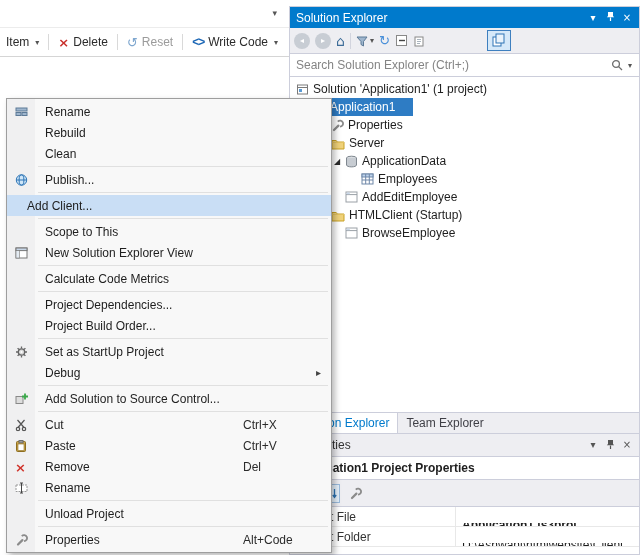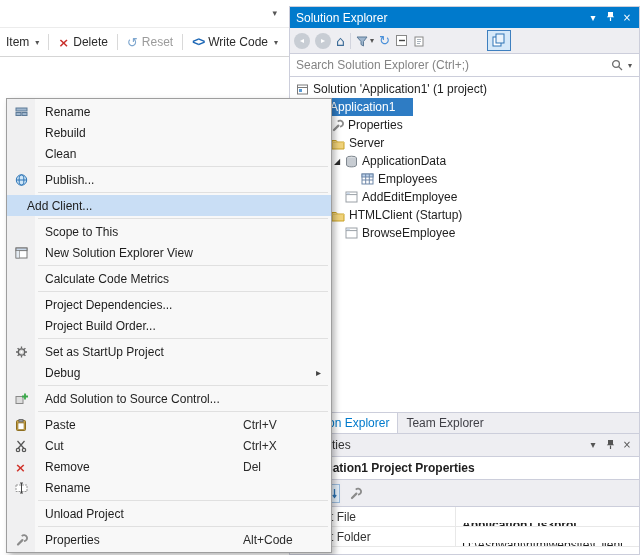--- a/index.html
+++ b/index.html
@@ -391,40 +391,40 @@
             <rect x="1" y="4" width="7" height="7" fill="#DDD" stroke="#888"></rect>
             <path d="M10 1v6M7 4h6" stroke="#3BA84A" stroke-width="1.8"></path>
           </svg>
       </span>
       <span>Add Solution to Source Control...</span>
     </div>
     <div class="msep"></div>
     <div class="mi">
       <span class="micon">
         <svg width="12" height="13">
+            <path d="M2.5 1.5L9 9M9.5 1.5L3 9" stroke="#555" stroke-width="1.2"></path>
+            <circle cx="3" cy="10.5" r="1.7" fill="none" stroke="#555" stroke-width="1.2"></circle>
+            <circle cx="9" cy="10.5" r="1.7" fill="none" stroke="#555" stroke-width="1.2"></circle>
+          </svg>
+      </span>
+      <span>Cut</span>
+      <span class="short">Ctrl+X</span>
+    </div>
+    <div class="mi">
+      <span class="micon">
+        <svg width="12" height="13">
             <rect x="1.5" y="2" width="9" height="10" rx="1" fill="#C9A44C" stroke="#8E6E1F"></rect>
             <rect x="4" y="1" width="4" height="2.4" fill="#9C9C9C" stroke="#6E6E6E"></rect>
             <rect x="3" y="4.5" width="6" height="6.5" fill="#fff" stroke="#8E6E1F" stroke-width=".6"></rect>
           </svg>
       </span>
       <span>Paste</span>
       <span class="short">Ctrl+V</span>
     </div>
     <div class="mi">
-      <span class="micon">
-        <svg width="12" height="13">
-            <path d="M2.5 1.5L9 9M9.5 1.5L3 9" stroke="#555" stroke-width="1.2"></path>
-            <circle cx="3" cy="10.5" r="1.7" fill="none" stroke="#555" stroke-width="1.2"></circle>
-            <circle cx="9" cy="10.5" r="1.7" fill="none" stroke="#555" stroke-width="1.2"></circle>
-          </svg>
-      </span>
-      <span>Cut</span>
-      <span class="short">Ctrl+X</span>
-    </div>
-    <div class="mi">
       <span class="micon remove-x glyph">×</span>
       <span>Remove</span>
       <span class="short">Del</span>
     </div>
     <div class="mi">
       <span class="micon">
         <svg width="13" height="12">
             <rect x="1" y="3" width="11" height="6.5" fill="#fff" stroke="#999" stroke-dasharray="2 1"></rect>
             <path d="M6.5 1v10M5 1h3M5 11h3" stroke="#444"></path>
           </svg>

